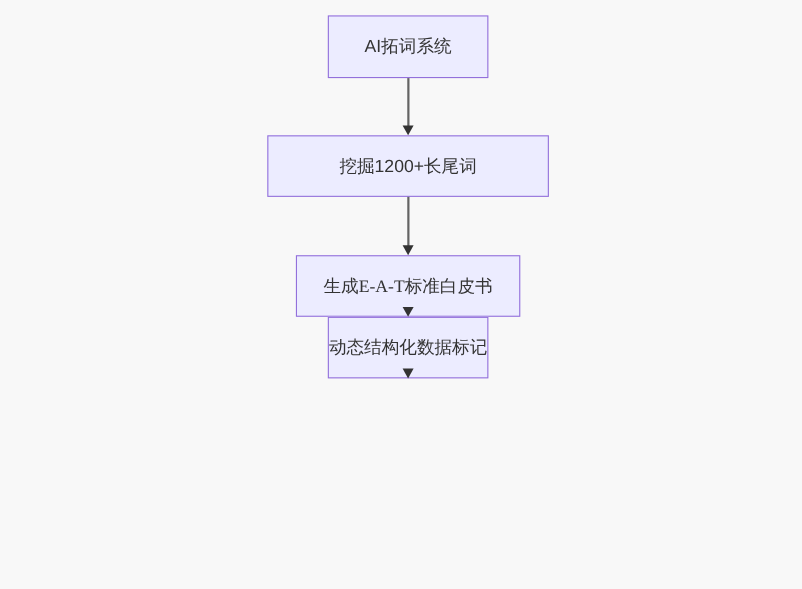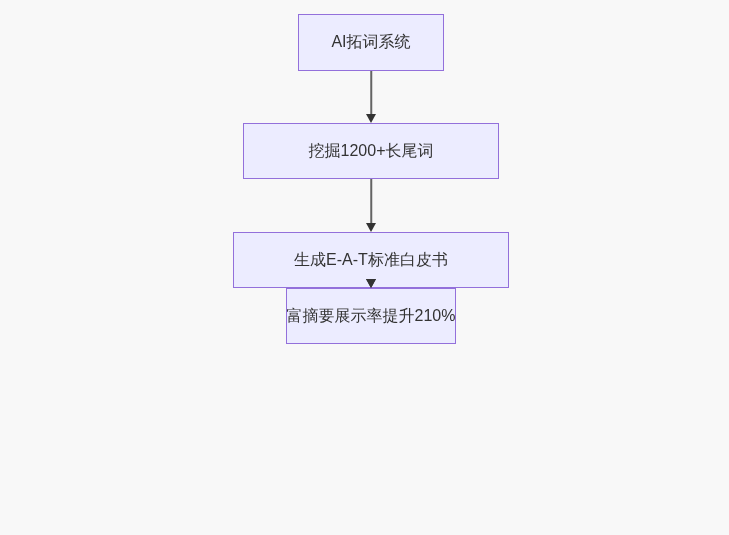--- a/index.html
+++ b/index.html
@@ -35,21 +35,21 @@
     align-items: center;
     justify-content: center;
     font-size: 16px;
     white-space: nowrap;
     flex: none;
   }
   .node:nth-of-type(1) { width: 146px; height: 57px; }
   .node:nth-of-type(2) { width: 194px; }
   .node:nth-of-type(3) { width: 256px; }
   .node:nth-of-type(4) { width: 216px; }
-  .node:nth-of-type(5) { width: 276px; }
+  .node:nth-of-type(5) { width: 204px; font-family: Liberation Serif, serif; }
   .connector {
     position: relative;
     width: 100%;
     flex: none;
   }
   .connector:nth-of-type(1) { height: 53px; }
   .connector:nth-of-type(2) { height: 52px; }
   .connector:nth-of-type(3) { height: 54px; }
   .connector:nth-of-type(4) { height: 53px; }
   .connector .line {
@@ -99,23 +99,23 @@
 
   <div class="node">
     <span>生成E-A-T标准白皮书</span>
   </div>
 
   <div class="connector">
     <div class="line"></div>
     <div class="arrowhead"></div>
   </div>
 
+  <div class="node">
+    <span>动态结构化数据标记</span>
+  </div>
 
   <div class="connector">
     <div class="line"></div>
     <div class="arrowhead"></div>
   </div>
 
-  <div class="node">
-    <span>富摘要展示率提升210%</span>
-  </div>
 
 </div>
 
 </body></html>

